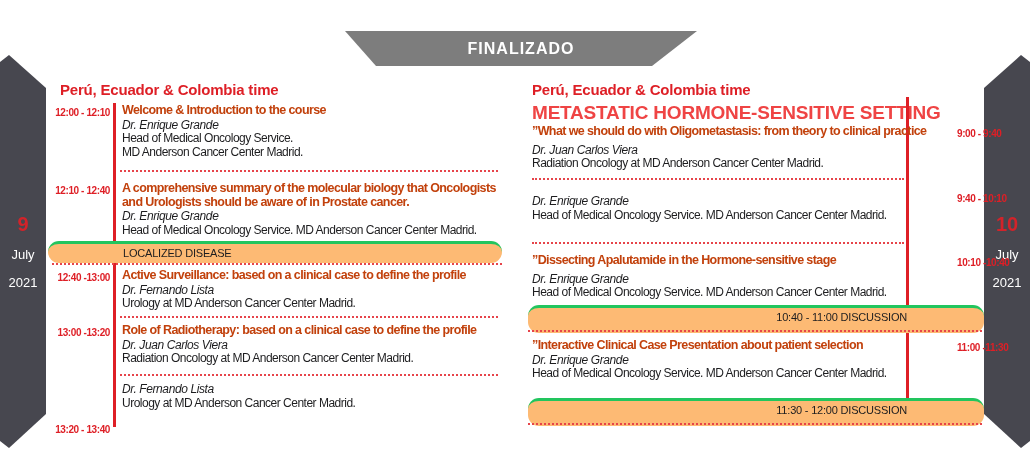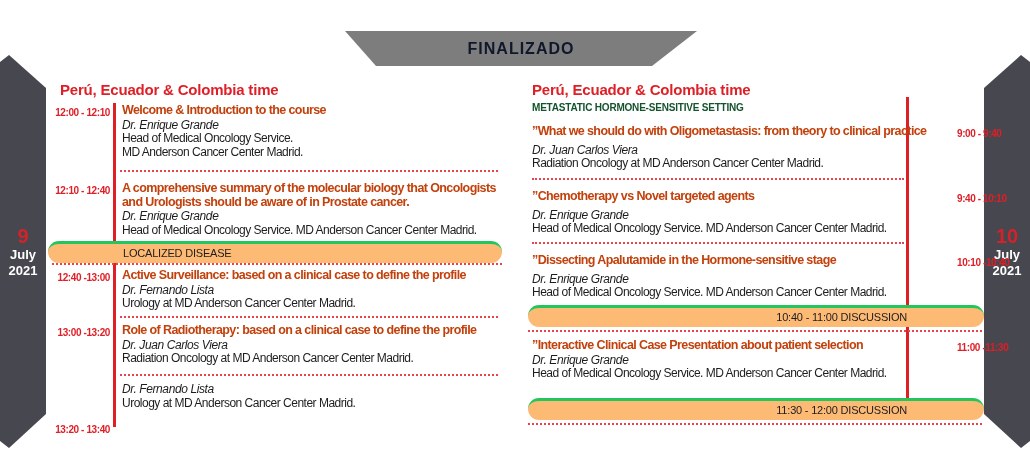--- a/index.html
+++ b/index.html
@@ -10,39 +10,39 @@
     color:#1d1d1f;
   }
   
   .banner{
     position:absolute;left:345px;top:31px;width:352px;height:35px;
     background:#7d7d7d;
     clip-path:polygon(0 0,100% 0,calc(100% - 45px) 100%,31px 100%);
     display:flex;align-items:center;justify-content:center;
   }
   .banner-label{
-    color:#0f172a;font-weight:bold;font-size:16px;letter-spacing:1px;
+    color:#ffffff;font-weight:bold;font-size:16px;letter-spacing:1px;
   }
   
   .date-panel{
     position:absolute;top:55px;width:46px;height:393px;background:#47474f;
     display:flex;flex-direction:column;align-items:center;justify-content:center;
     text-align:center;
   }
   .date-panel.left{left:0;clip-path:polygon(0 7px,9px 0,46px 33px,46px 359px,9px 393px,0 386px);}
   .date-panel.right{left:984px;clip-path:polygon(46px 7px,37px 0,0 33px,0 359px,37px 393px,46px 386px);}
   .date-num{color:#d2232a;font-weight:bold;font-size:20px;line-height:22px;}
-  .date-line{color:#ffffff;font-weight:bold;font-size:13px;line-height:16px;}
+  .date-line{color:#ffffff;font-weight:normal;font-size:13px;line-height:16px;margin-top:12px;}
   
   .tz-header{
     position:absolute;top:81px;font-size:15px;font-weight:bold;color:#de1f26;
     letter-spacing:-0.2px;white-space:nowrap;
   }
   .setting-header{
-    position:absolute;left:532px;top:102px;font-size:10px;font-weight:bold;color:#14532d;
+    position:absolute;left:532px;top:102px;font-size:19px;font-weight:bold;color:#ef4444;
     letter-spacing:-0.2px;white-space:nowrap;
   }
   
   .vline{position:absolute;width:3px;background:#de1f26;z-index:1;}
   .vline.left-rail{left:113px;top:103px;height:324px;}
   .vline.right-rail{left:906px;top:97px;height:301px;}
   
   .session{position:absolute;z-index:3;line-height:13.5px;}
   .session .title-line{font-size:12.5px;font-weight:bold;letter-spacing:-0.6px;white-space:nowrap;color:#c2410c;}
   .session .gap{height:1px;}
@@ -57,21 +57,21 @@
   
   .bar{
     position:absolute;background:#fdba74;border-top:3px solid #22c55e;
     box-sizing:border-box;z-index:2;font-size:11px;color:#1d1d1f;
     letter-spacing:-0.2px;
     border-radius:11px;
   }
   .bar .bar-label{line-height:19px;white-space:nowrap;}
   .bar.section-bar{left:48px;top:241px;width:454px;height:22px;}
   .bar.section-bar .bar-label{padding-left:75px;}
-  .bar.discussion{left:528px;width:456px;height:22px;text-align:right;}
+  .bar.discussion{left:528px;width:456px;height:28px;text-align:right;}
   .bar.discussion .bar-label{padding-right:77px;}
   .bar.discussion.d1{top:305px;}
   .bar.discussion.d2{top:398px;}
   
   .dots{position:absolute;height:0;border-top:2px dotted #e6444a;z-index:2;}
 </style>
 </head>
 <body>
 
 <div class="banner">
@@ -150,21 +150,20 @@
 <div class="session" style="left:532px;top:125px;">
   <div class="title-line">”What we should do with Oligometastasis: from theory to clinical practice</div>
   <div style="height:5px;"></div>
   <div class="speaker">Dr. Juan Carlos Viera</div>
   <div class="affil-line">Radiation Oncology at MD Anderson Cancer Center Madrid.</div>
 </div>
 <div class="dots" style="left:532px;top:178px;width:372px;"></div>
 
 <div class="time tright" style="top:193px;">9:40 - 10:10</div>
 <div class="session" style="left:532px;top:190px;">
-  <div class="title-line">”Chemotherapy vs Novel targeted agents</div>
   <div style="height:5px;"></div>
   <div class="speaker">Dr. Enrique Grande</div>
   <div class="affil-line">Head of Medical Oncology Service. MD Anderson Cancer Center Madrid.</div>
 </div>
 <div class="dots" style="left:532px;top:242px;width:372px;"></div>
 
 <div class="time tright" style="top:257px;">10:10 -10:40</div>
 <div class="session" style="left:532px;top:254px;">
   <div class="title-line">”Dissecting Apalutamide in the Hormone-sensitive stage</div>
   <div style="height:5px;"></div>

